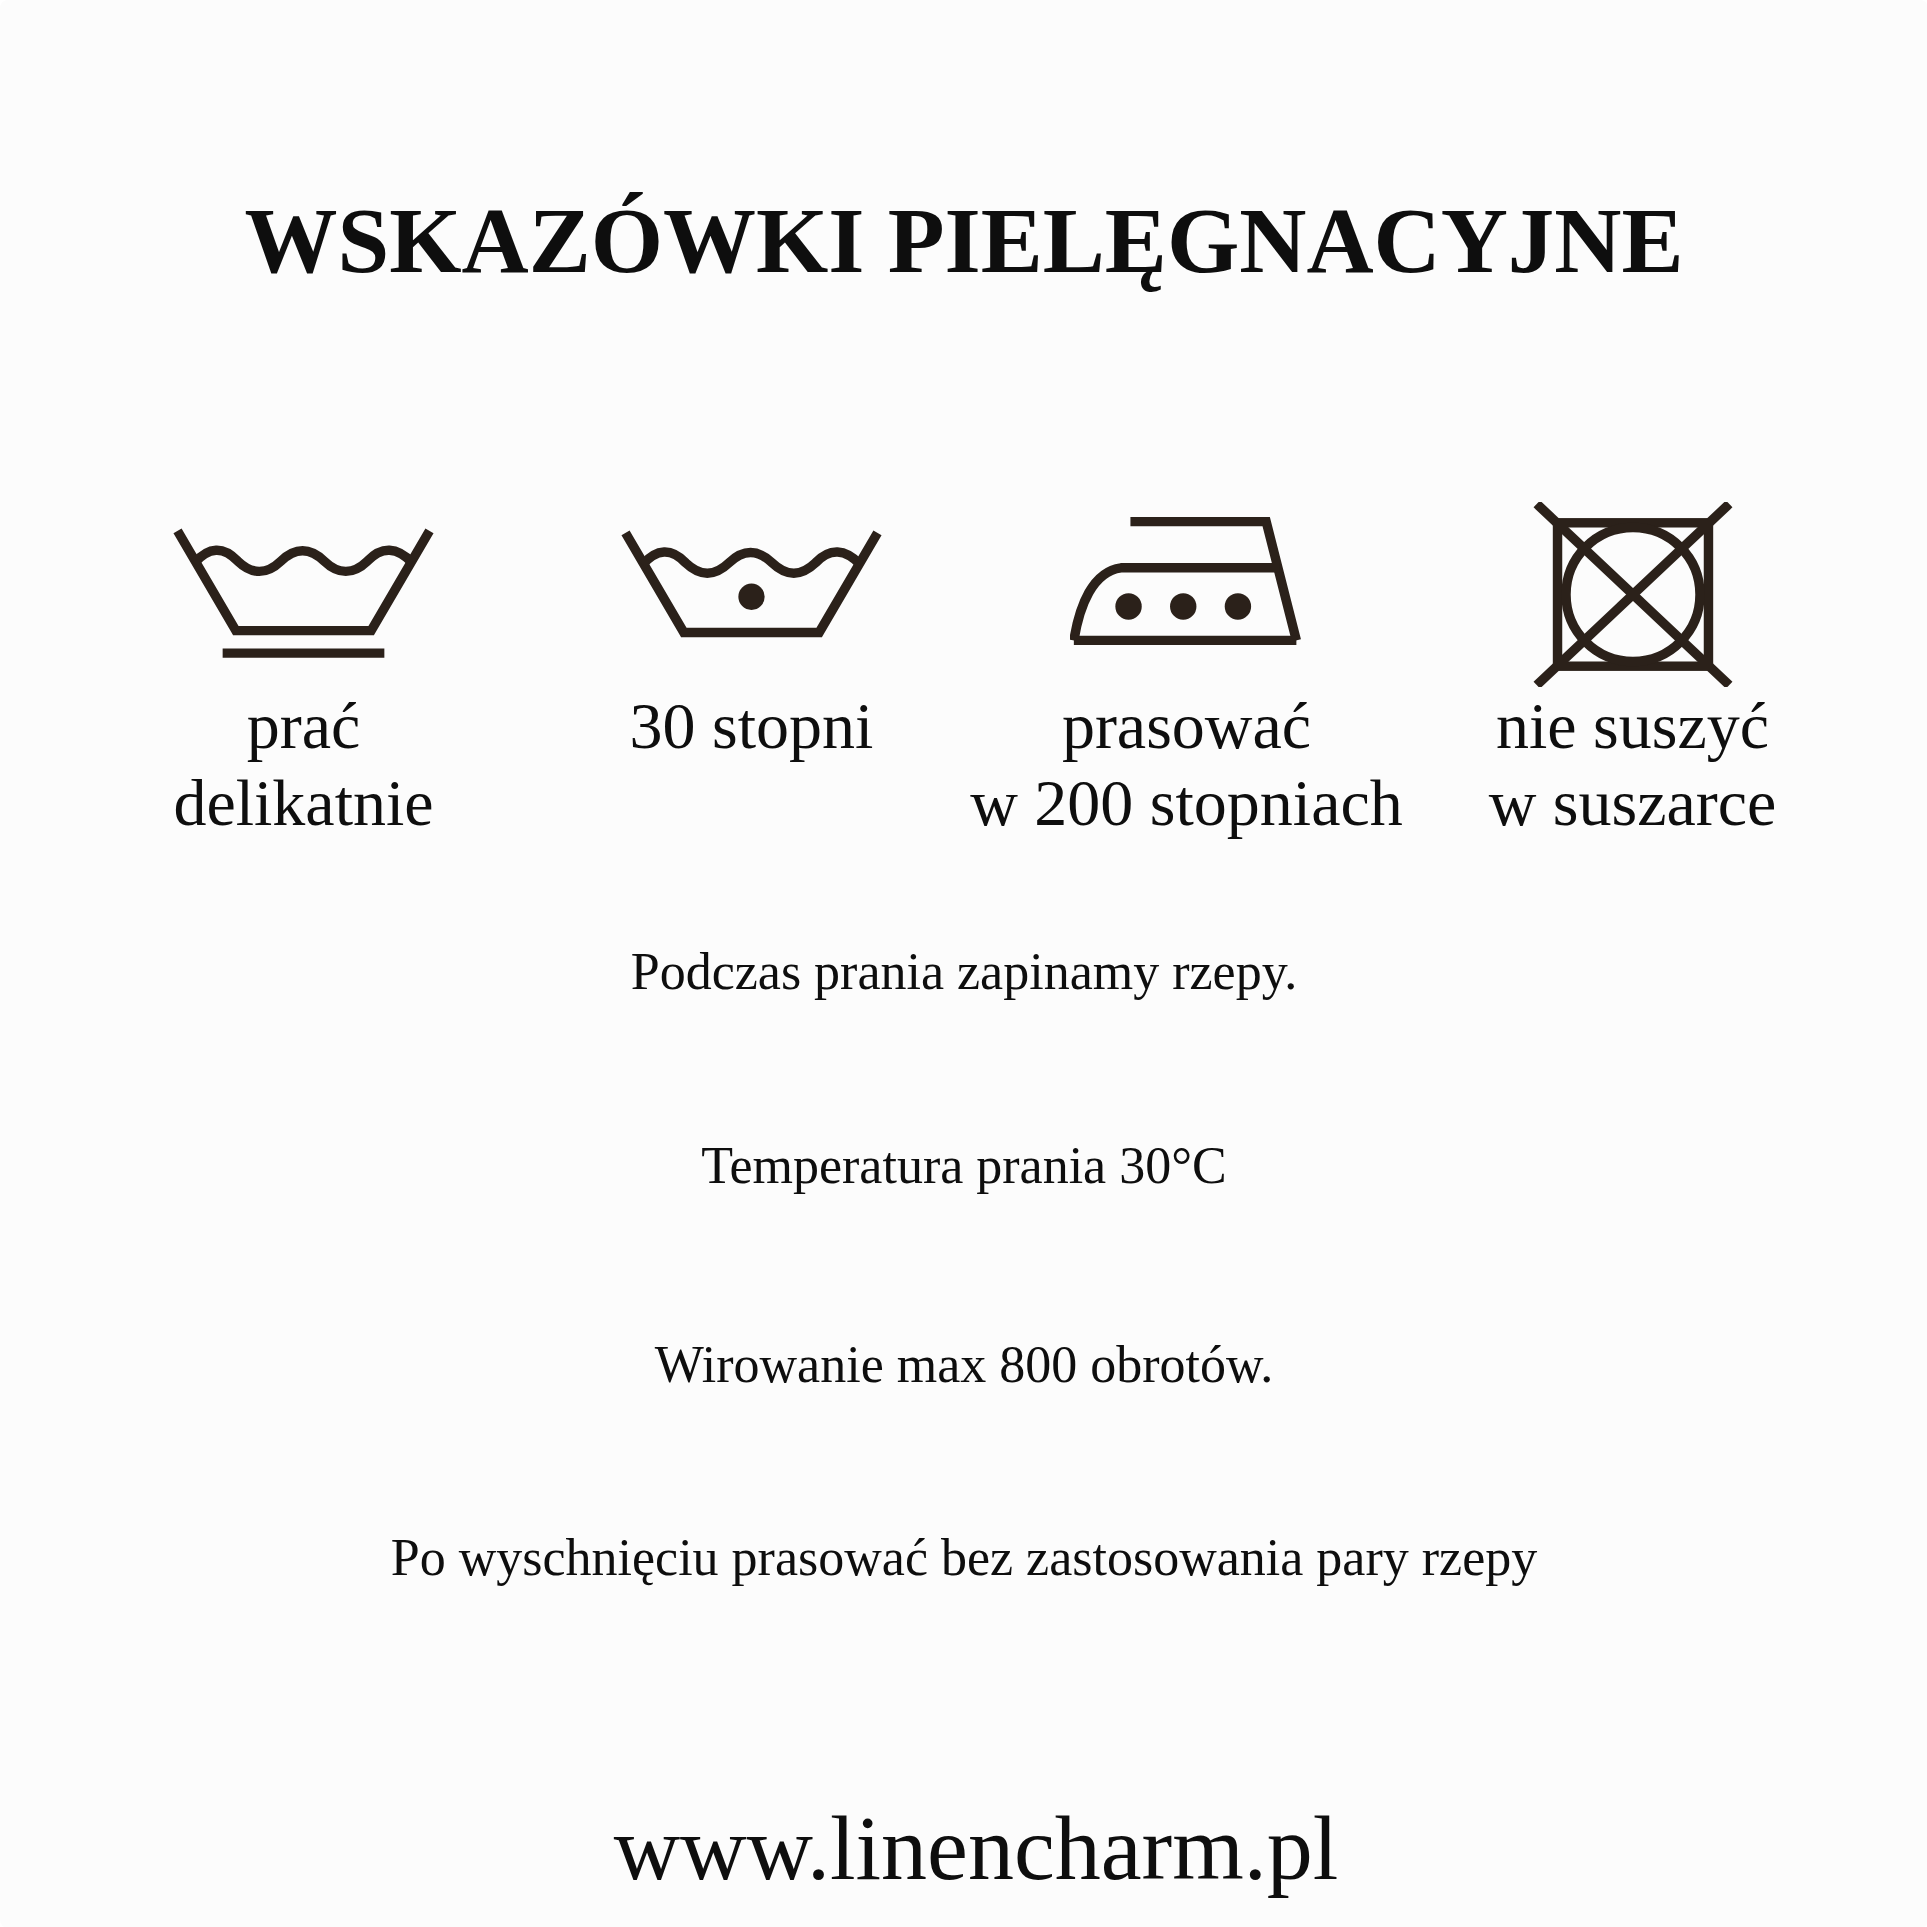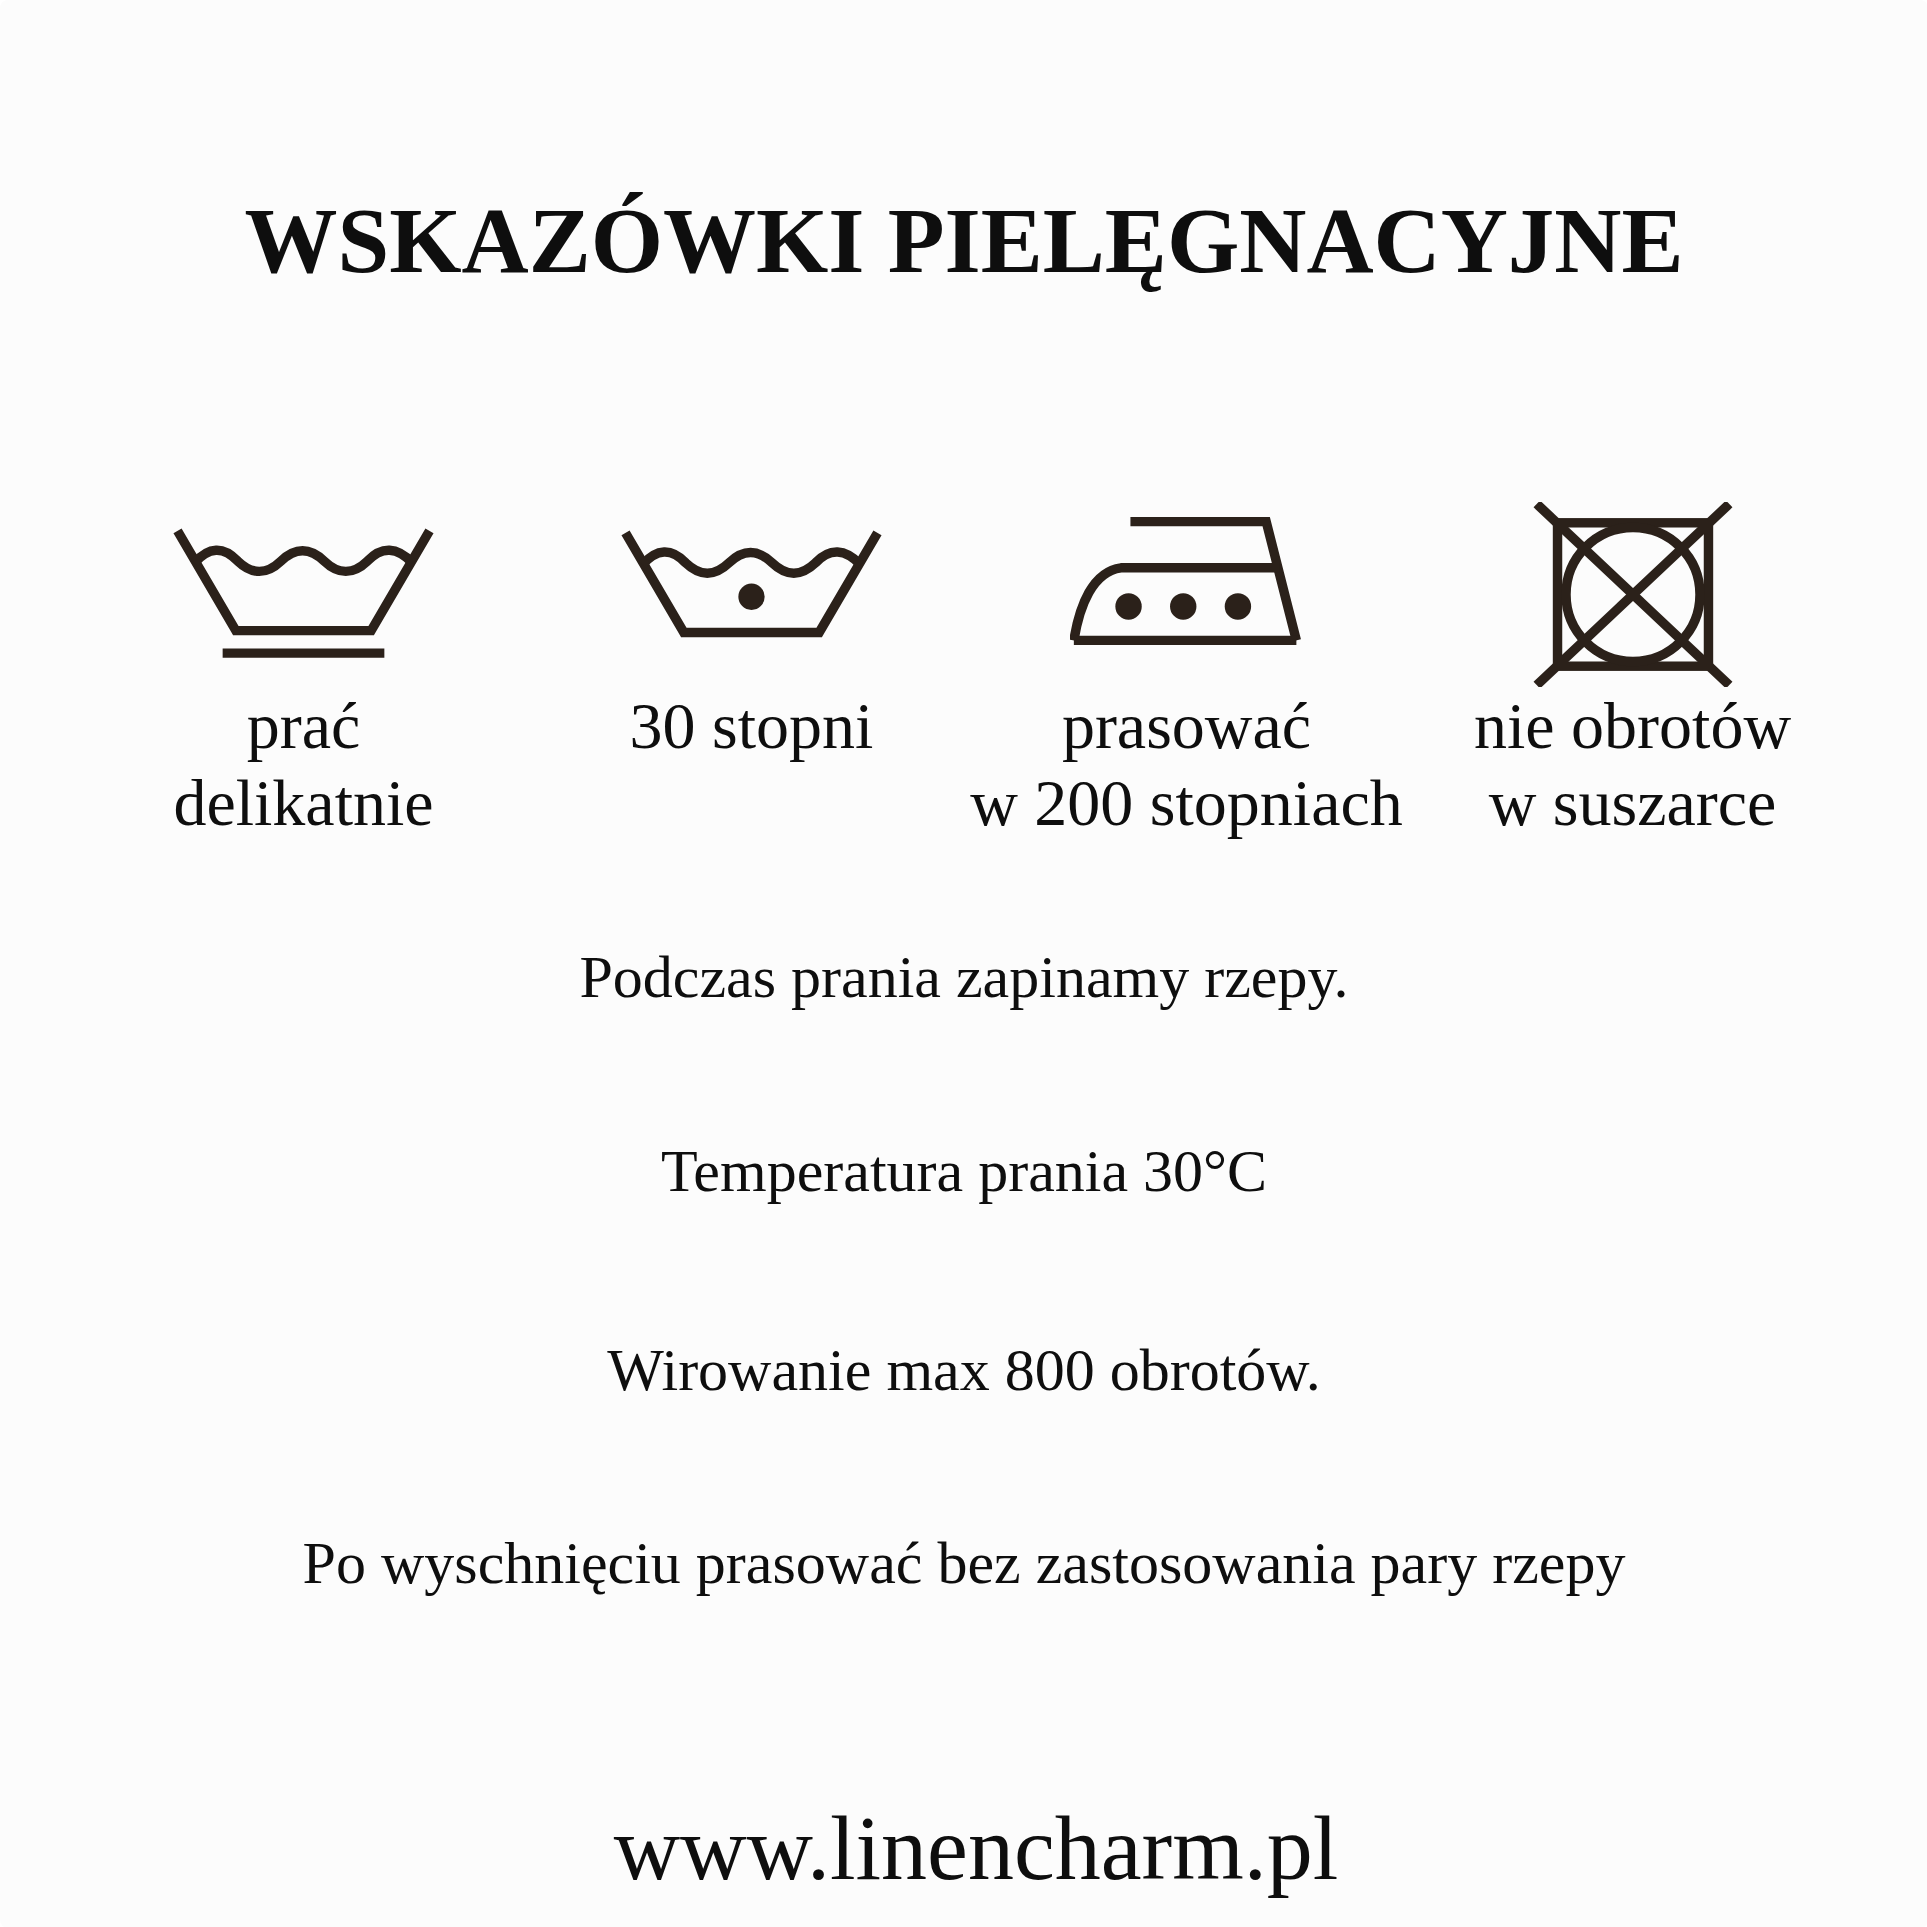--- a/index.html
+++ b/index.html
@@ -47,21 +47,21 @@
     font-size: 66px;
     line-height: 77px;
     white-space: nowrap;
   }
   .line {
     position: absolute;
     left: 0;
     width: 100%;
     margin: 0;
     text-align: center;
-    font-size: 60px;
+    font-size: 52px;
     line-height: 1.2;
     white-space: nowrap;
   }
   .line-1 { top: 941px; }
   .line-2 { top: 1135px; }
   .line-3 { top: 1334px; }
   .line-4 { top: 1527px; }
   .website {
     position: absolute;
     top: 1781px;
@@ -132,21 +132,21 @@
     <div class="cell cell-4">
       <div class="icon-box">
         <svg class="icon-no-dry" width="200" height="185" viewBox="0 0 212 196" aria-hidden="true">
           <rect class="stroke" x="26" y="22" width="160" height="152"></rect>
           <circle class="stroke" cx="106" cy="98" r="71"></circle>
           <path class="stroke" d="M4 2 L208 194"></path>
           <path class="stroke" d="M208 2 L4 194"></path>
         </svg>
       </div>
       <div class="caption">
-        <div>nie obrotów</div>
+        <div>nie suszyć</div>
         <div>w suszarce</div>
       </div>
     </div>
 
   </div>
 
   <p class="line line-1">Podczas prania zapinamy rzepy.</p>
   <p class="line line-2">Temperatura prania 30°C</p>
   <p class="line line-3">Wirowanie max 800 obrotów.</p>
   <p class="line line-4">Po wyschnięciu prasować bez zastosowania pary rzepy</p>

